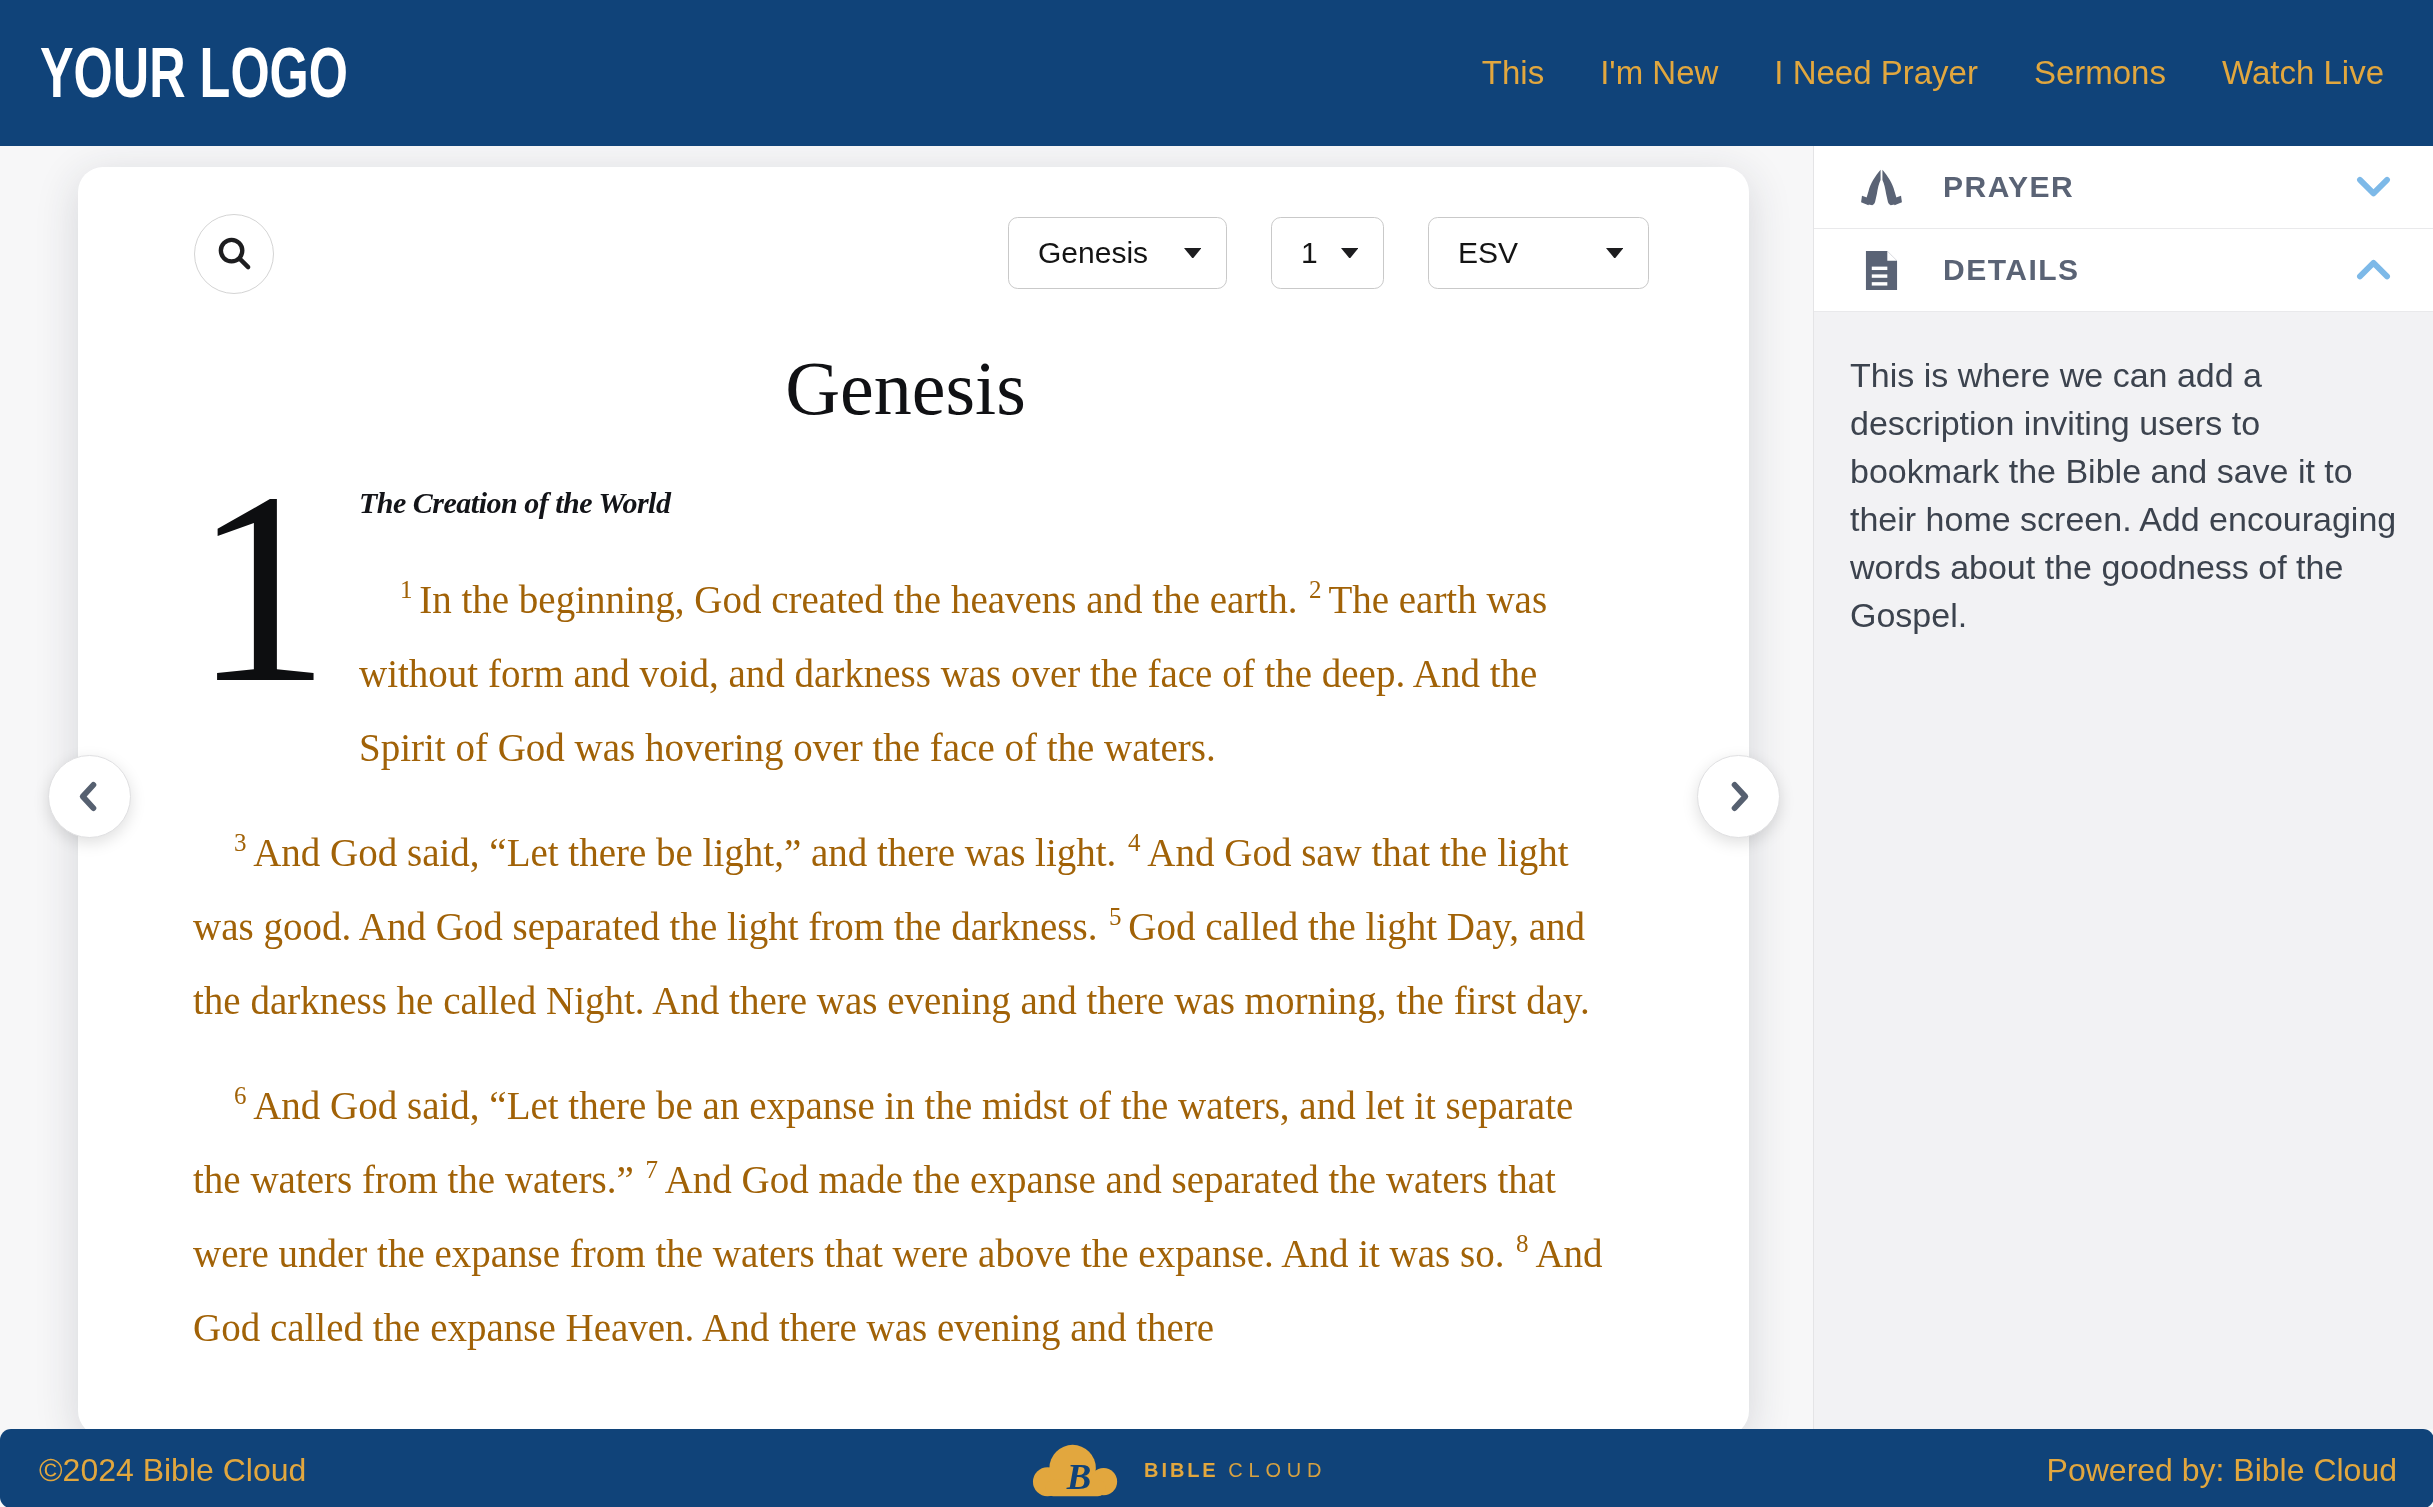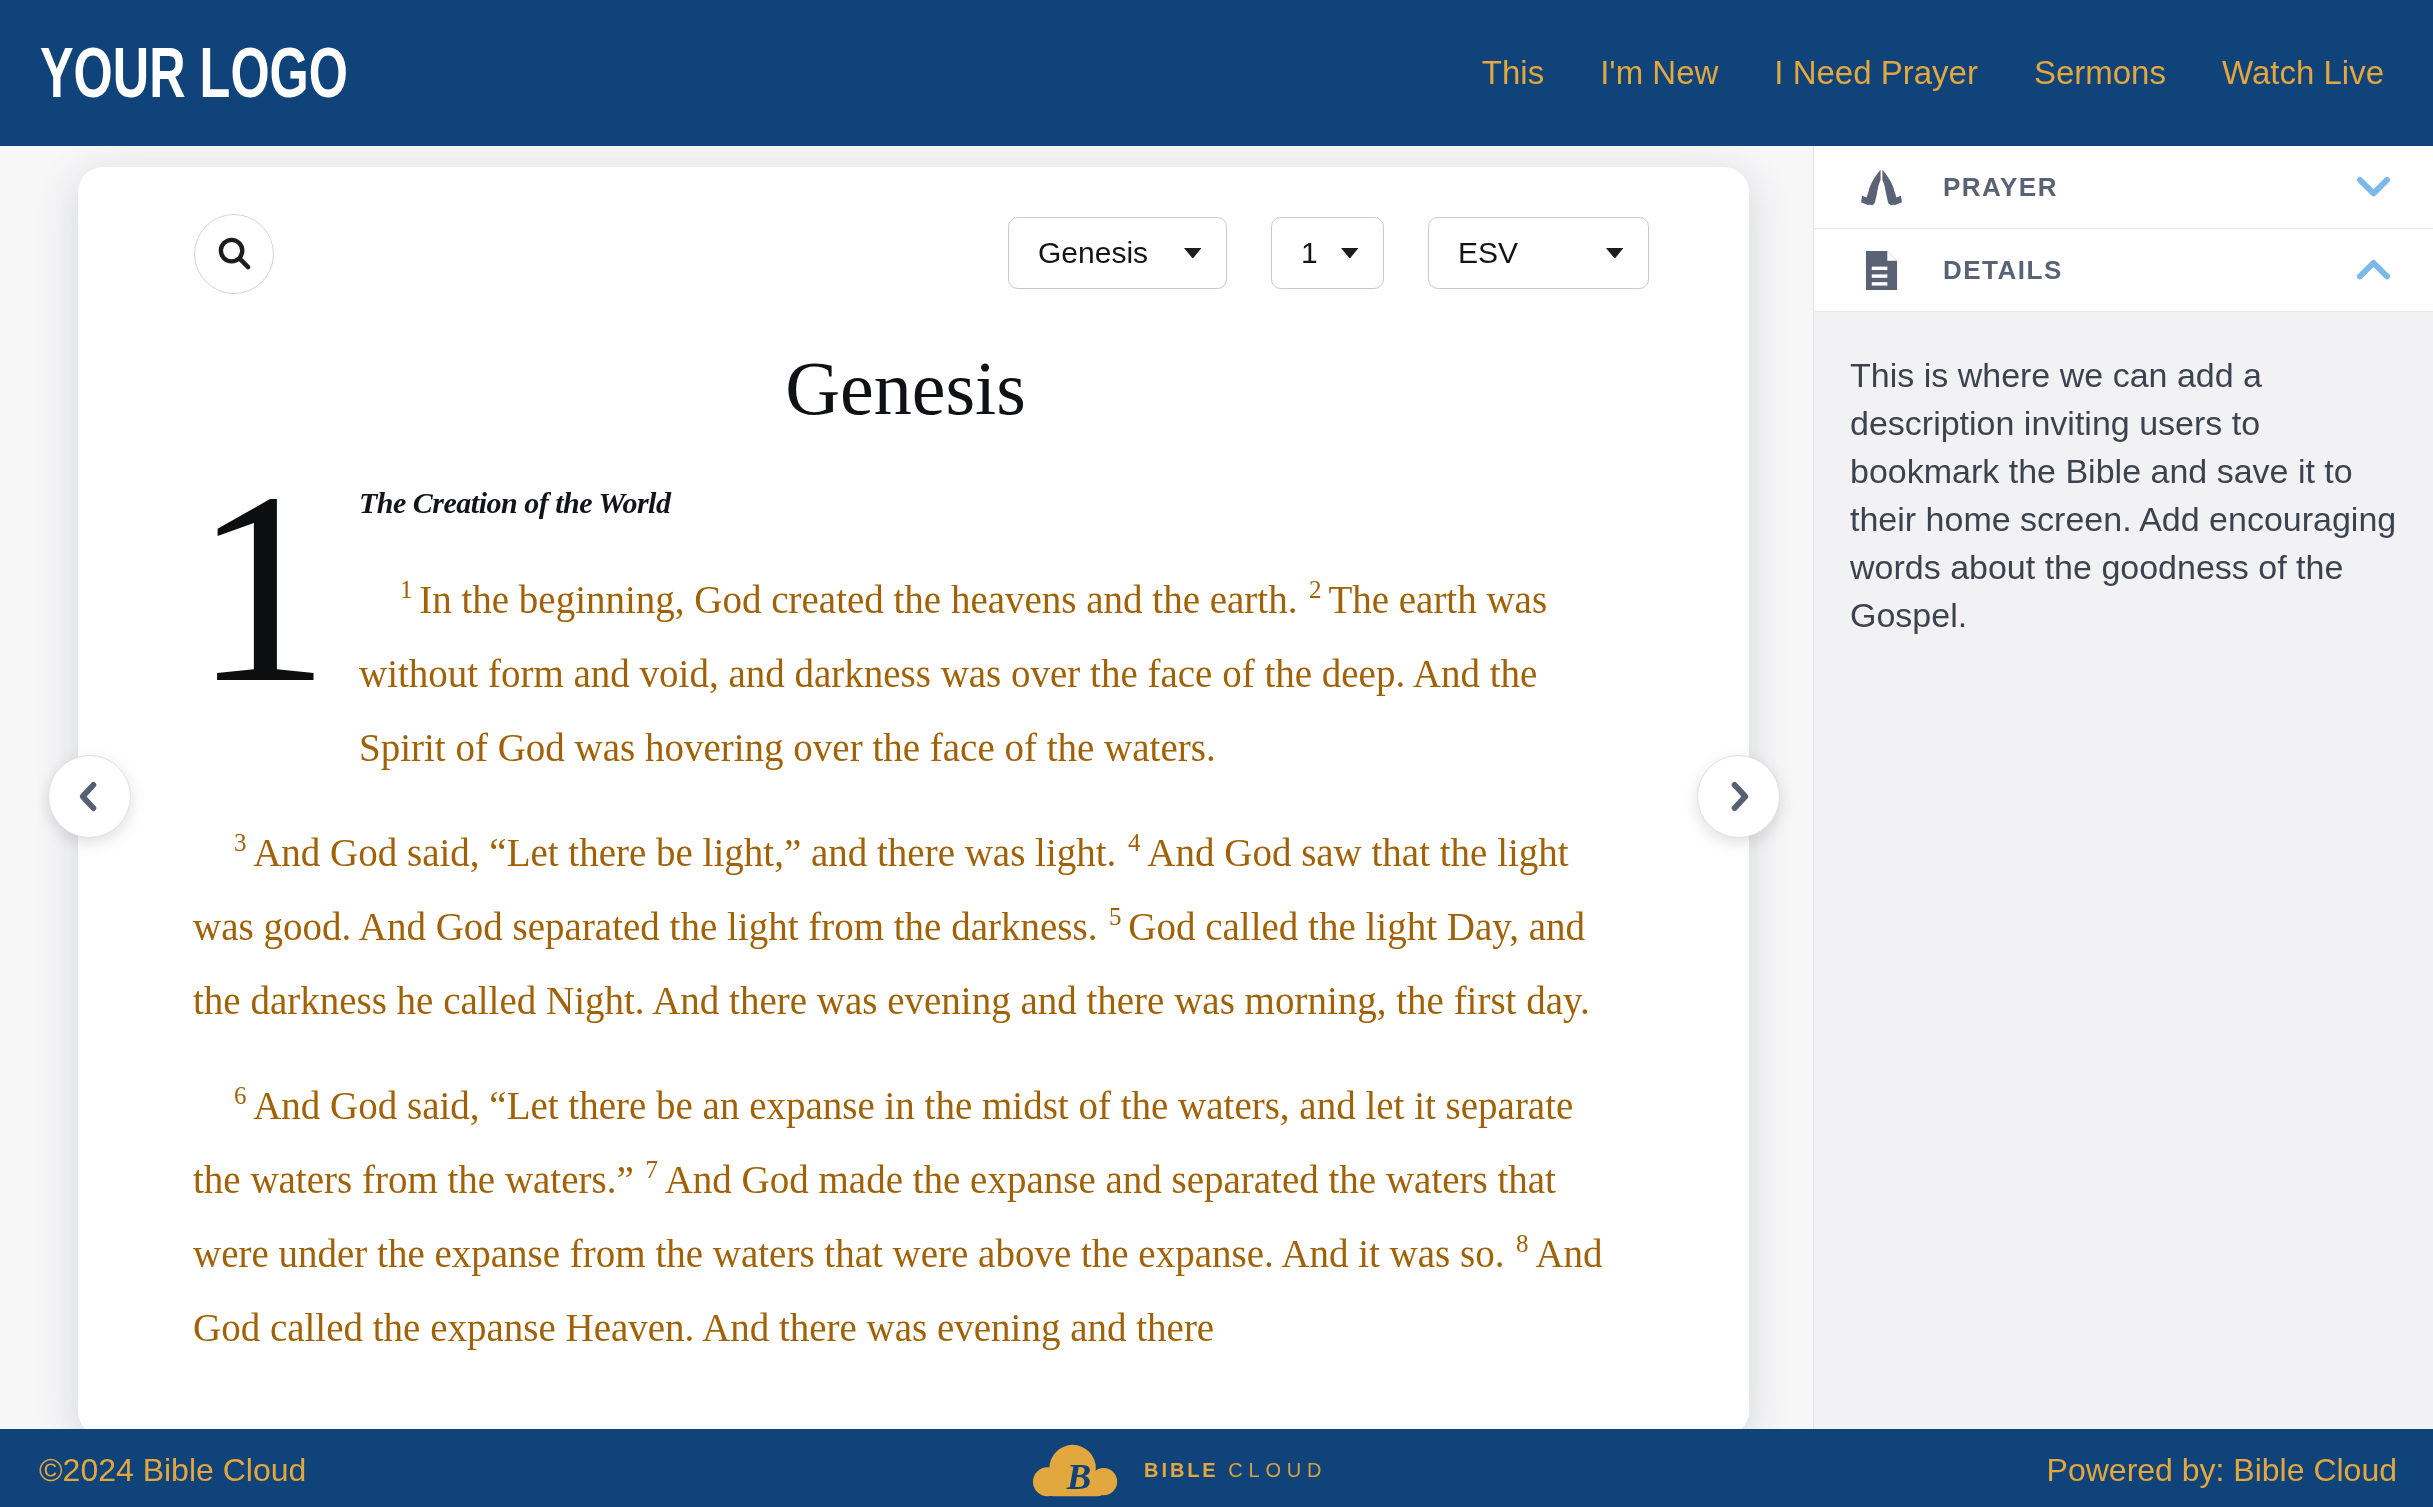--- a/index.html
+++ b/index.html
@@ -90,34 +90,34 @@
   .sidebar {
     position:absolute; left:1813px; top:146px; width:621px; bottom:79px;
     background:#f2f2f4; border-left:1.9px solid #e4e4e6;
   }
   .acc-header {
     height:83px; background:#ffffff; display:flex; align-items:center;
     padding:0 43px 0 45px; border-bottom:1.9px solid #e9e9eb; cursor:pointer;
   }
   .acc-header .acc-icon { width:45px; display:flex; justify-content:center; }
   .acc-label {
-    flex:1; margin-left:39px; font-size:26px; font-weight:bold;
+    flex:1; margin-left:39px; font-size:30px; font-weight:bold;
     letter-spacing:1.5px; color:var(--slate,#5a6375);
   }
   .acc-content {
     padding:39px 29px 0 36px; font-size:34px; line-height:48px;
     color:#3c434e;
   }
 
   
   .footer {
     position:absolute; left:0; bottom:0; width:2434px; height:79px;
     background:var(--navy,#104379);
     display:flex; align-items:center; justify-content:space-between;
-    padding:4px 37px 0 39px; z-index:5;
+    padding:4px 37px 0 39px; z-index:5;border-radius:11px;
   }
   .footer-text { color:var(--gold,#e2a73e); font-size:32px; white-space:nowrap; }
   .brand { display:flex; align-items:center; gap:17.5px; }
   .brand-text { font-size:20px; letter-spacing:2.9px; color:var(--gold,#e2a73e); }
   .brand-text .bold { font-weight:bold; letter-spacing:2.9px; }
   .brand-text .light { font-weight:normal; letter-spacing:5.8px; opacity:.95; margin-left:9.7px; }
 </style>
 </head>
 <body>
 

